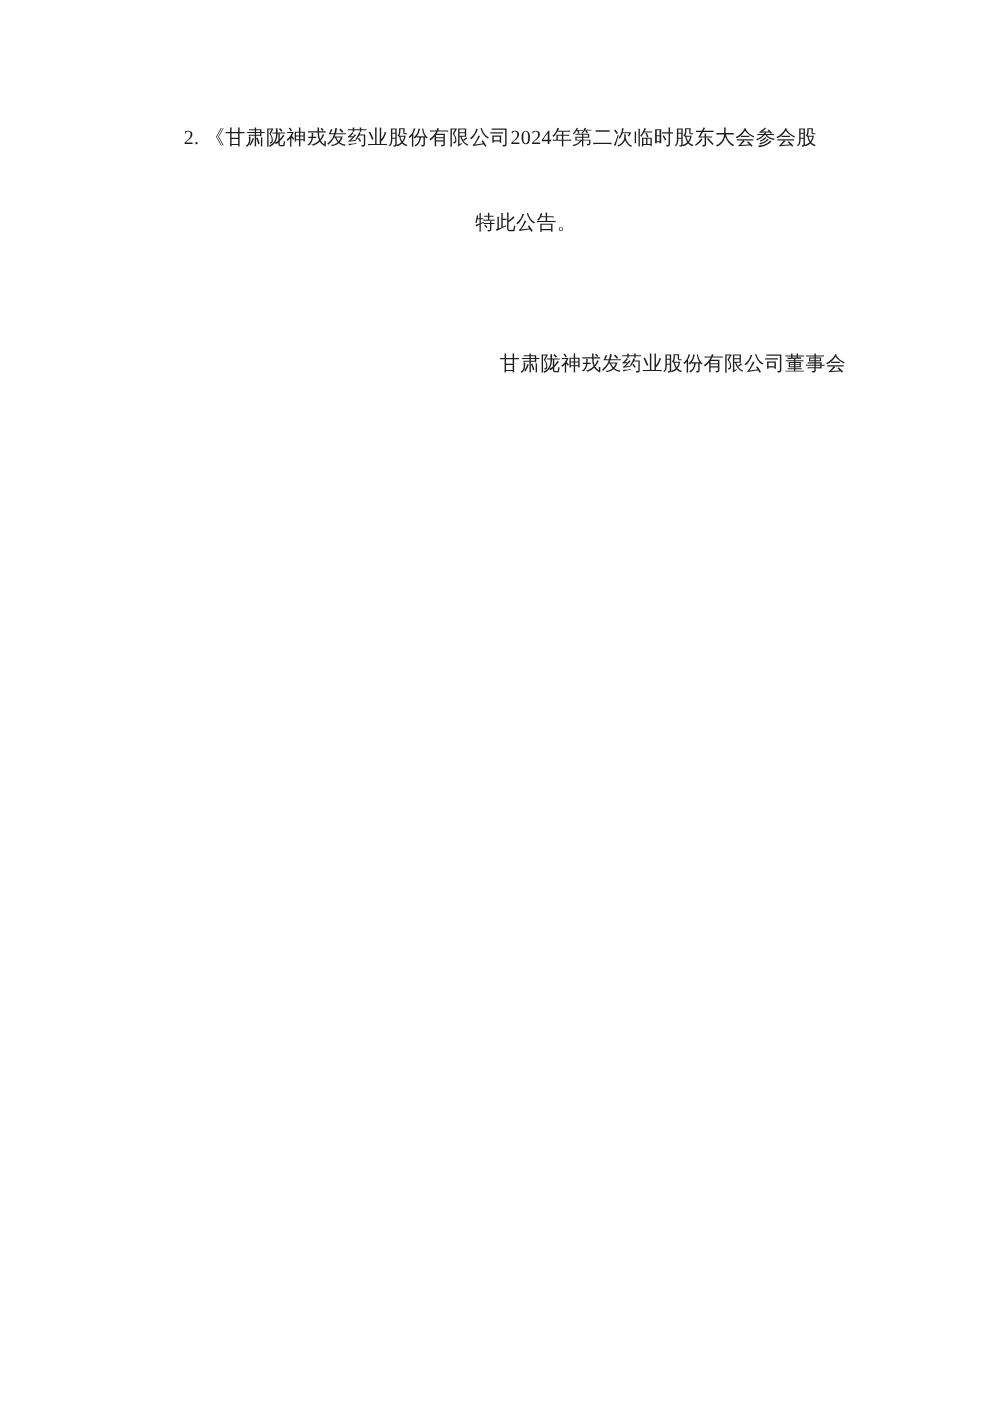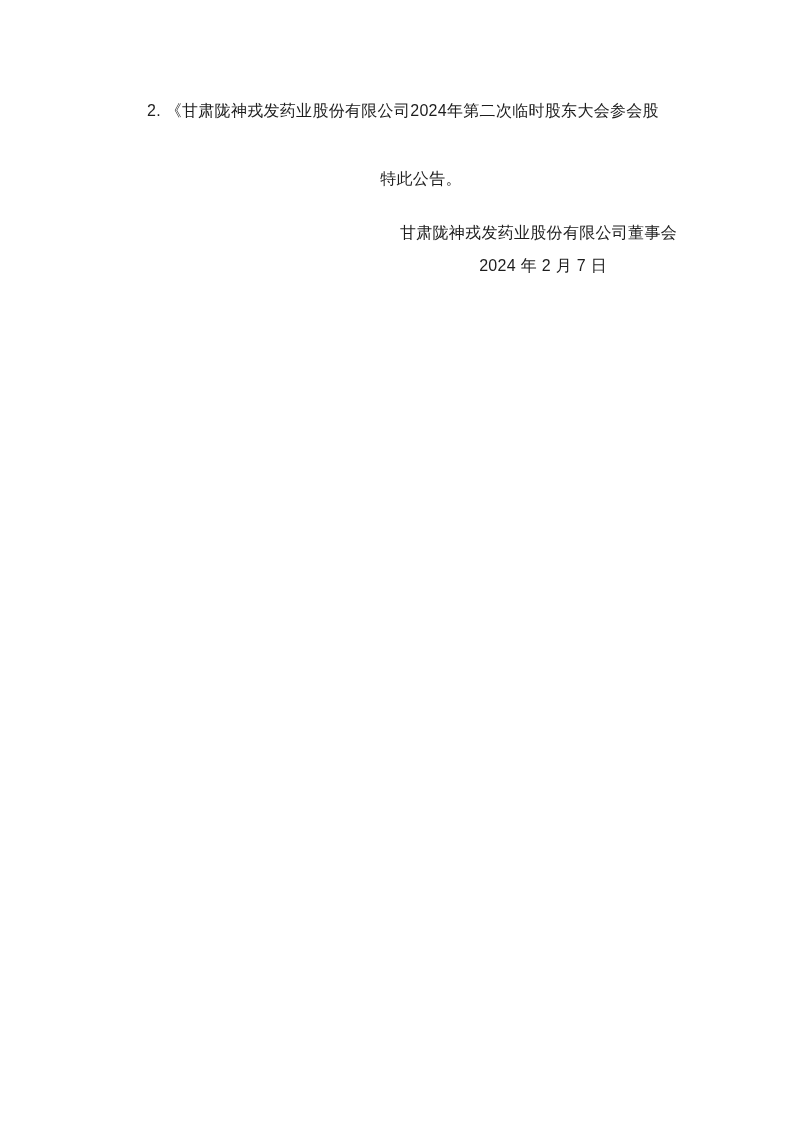--- a/index.html
+++ b/index.html
@@ -6,21 +6,21 @@
     margin: 0;
     padding: 0;
     background: #ffffff;
   }
   .page {
     position: relative;
     width: 794px;
     height: 1122px;
     background: #ffffff;
     overflow: hidden;
-    font-family: Liberation Sans, sans-serif;
+    font-family: Liberation Serif, serif;
     color: #1d1d1d;
     font-size: 16px;
   }
   .content {
     position: absolute;
     left: 102px;
     right: 102px;
     top: 96px;
   }
   .line {
@@ -32,21 +32,21 @@
     padding-left: 45px;
   }
   .indent-lg {
     padding-left: 48px;
     text-align: center;
   }
   .closing {
     margin-top: 38px;
   }
   .signature {
-    margin-top: 24px;
+    margin-top: 83px;
     text-align: right;
     padding-right: 15px;
   }
   .sign-date {
     margin-top: 3px;
     text-align: right;
     padding-right: 85px;
   }
 </style>
 </head>
@@ -56,16 +56,15 @@
   <div class="content">
 
     <div class="line indent">2. 《甘肃陇神戎发药业股份有限公司2024年第二次临时股东大会参会股</div>
 
 
 
     <div class="line indent-lg closing">特此公告。</div>
 
     <div class="line signature">甘肃陇神戎发药业股份有限公司董事会</div>
 
-    <div class="line sign-date">2024 年 2 月 7 日</div>
 
   </div>
 </div>
 
 </body></html>

